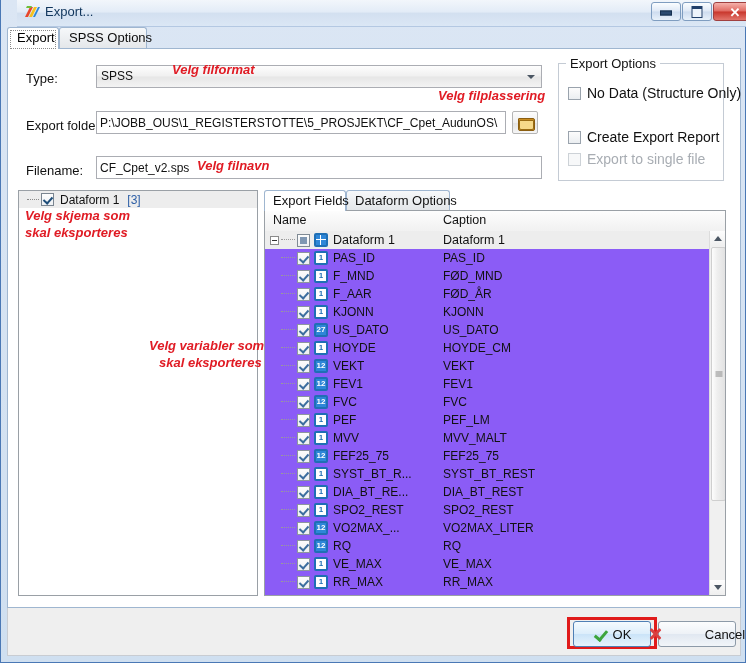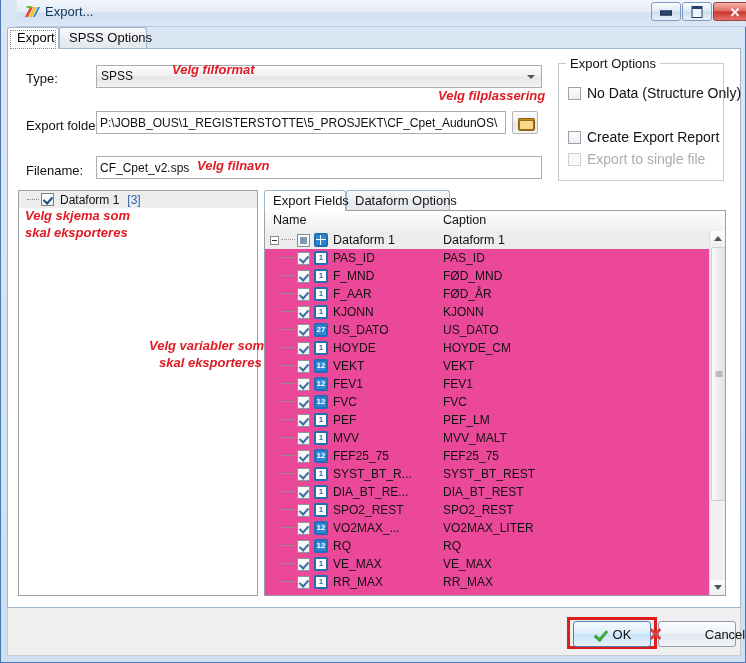--- a/index.html
+++ b/index.html
@@ -184,21 +184,21 @@
   .rtab{
     position:absolute;top:0;height:21px;box-sizing:border-box;
     padding:2px 8px 0 8px;font-size:13px;color:#111;
     border:1px solid #9fb6d0;border-bottom:none;border-radius:3px 3px 0 0;
     background:linear-gradient(#f6f8fa,#e2e5e8);white-space:nowrap;
   }
   .rtab.active{background:#fff;z-index:3;}
 
   .grid{
     position:absolute;box-sizing:border-box;
-    background:#ec4899;border:1px solid #9aa0a6;
+    background:#8b5cf6;border:1px solid #9aa0a6;
     overflow:hidden;
   }
   .grid-head{
     position:absolute;left:0;top:0;right:0;height:20px;
     background:linear-gradient(#fdfdfd,#f1f1f1);
     border-bottom:1px solid #d4d4d4;
   }
   .grid-head .hcell{
     position:absolute;top:2px;font-size:12.5px;color:#111;
   }

